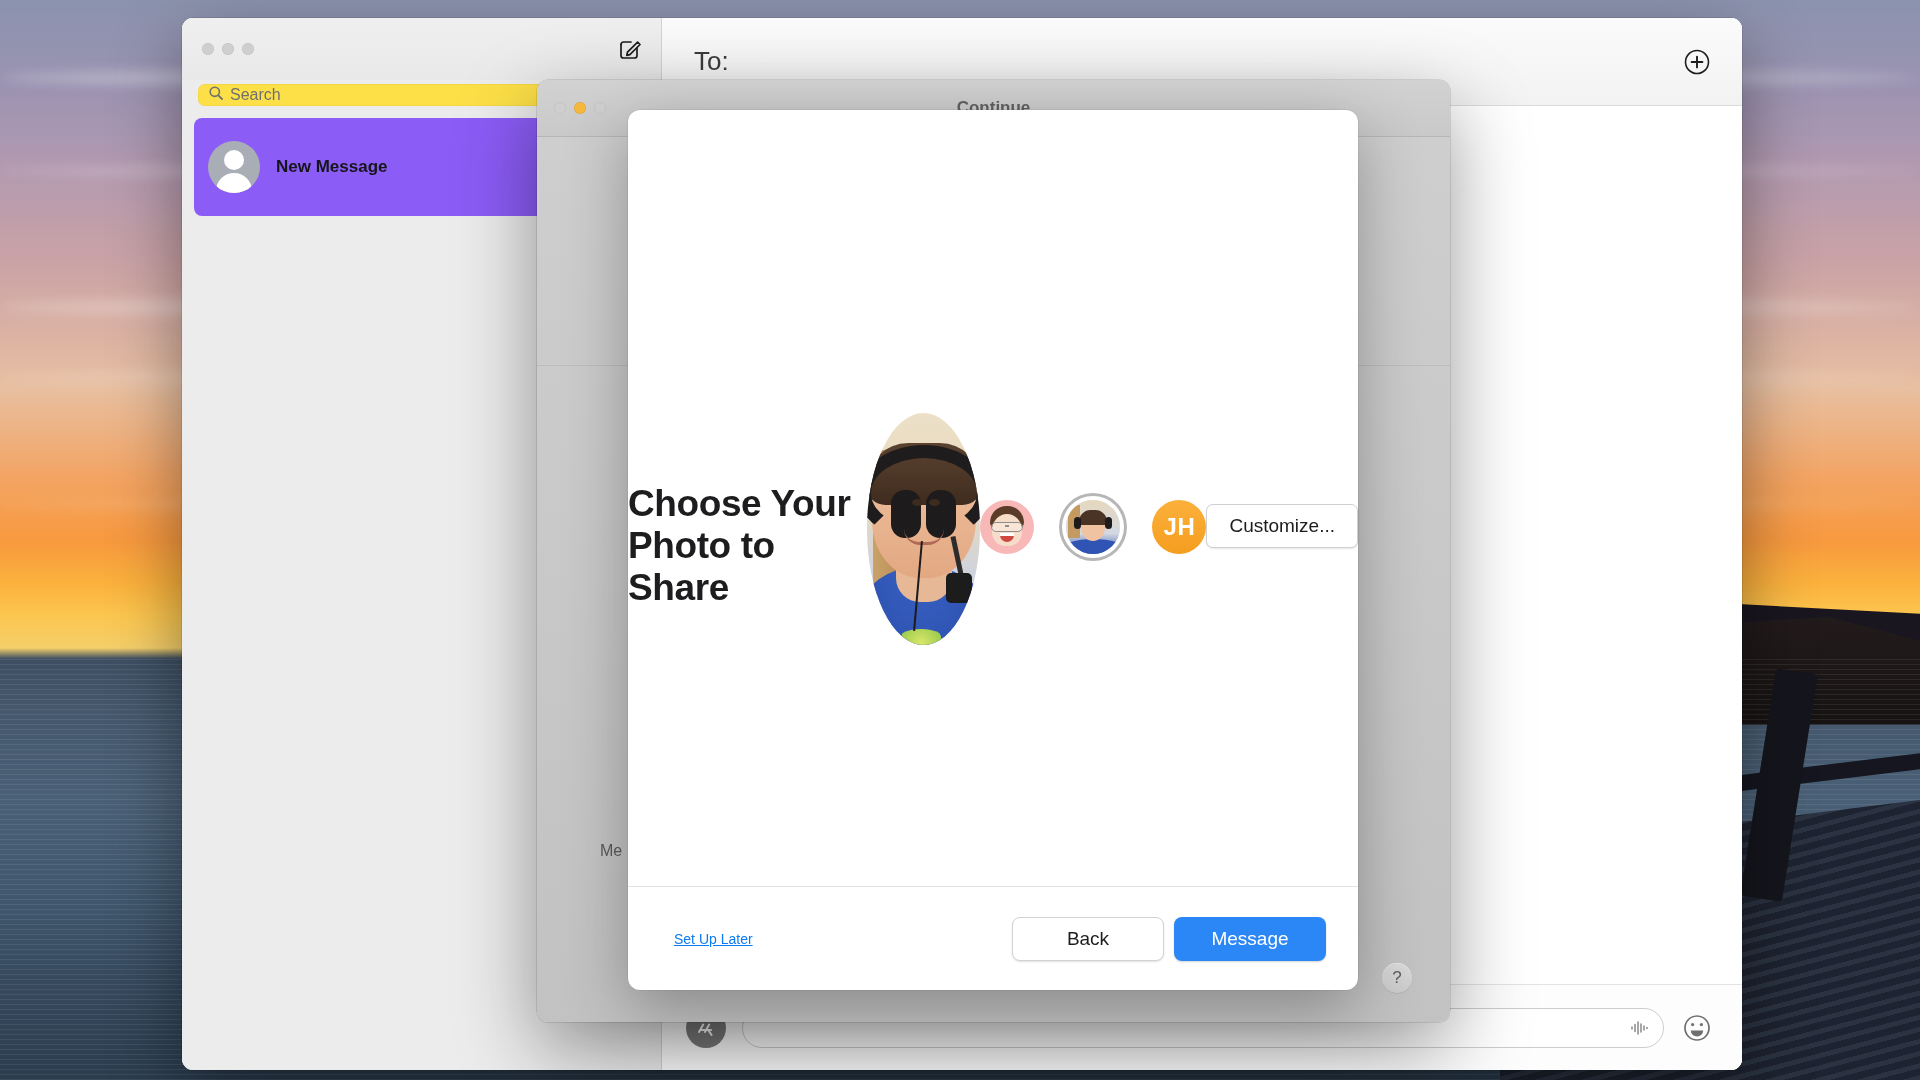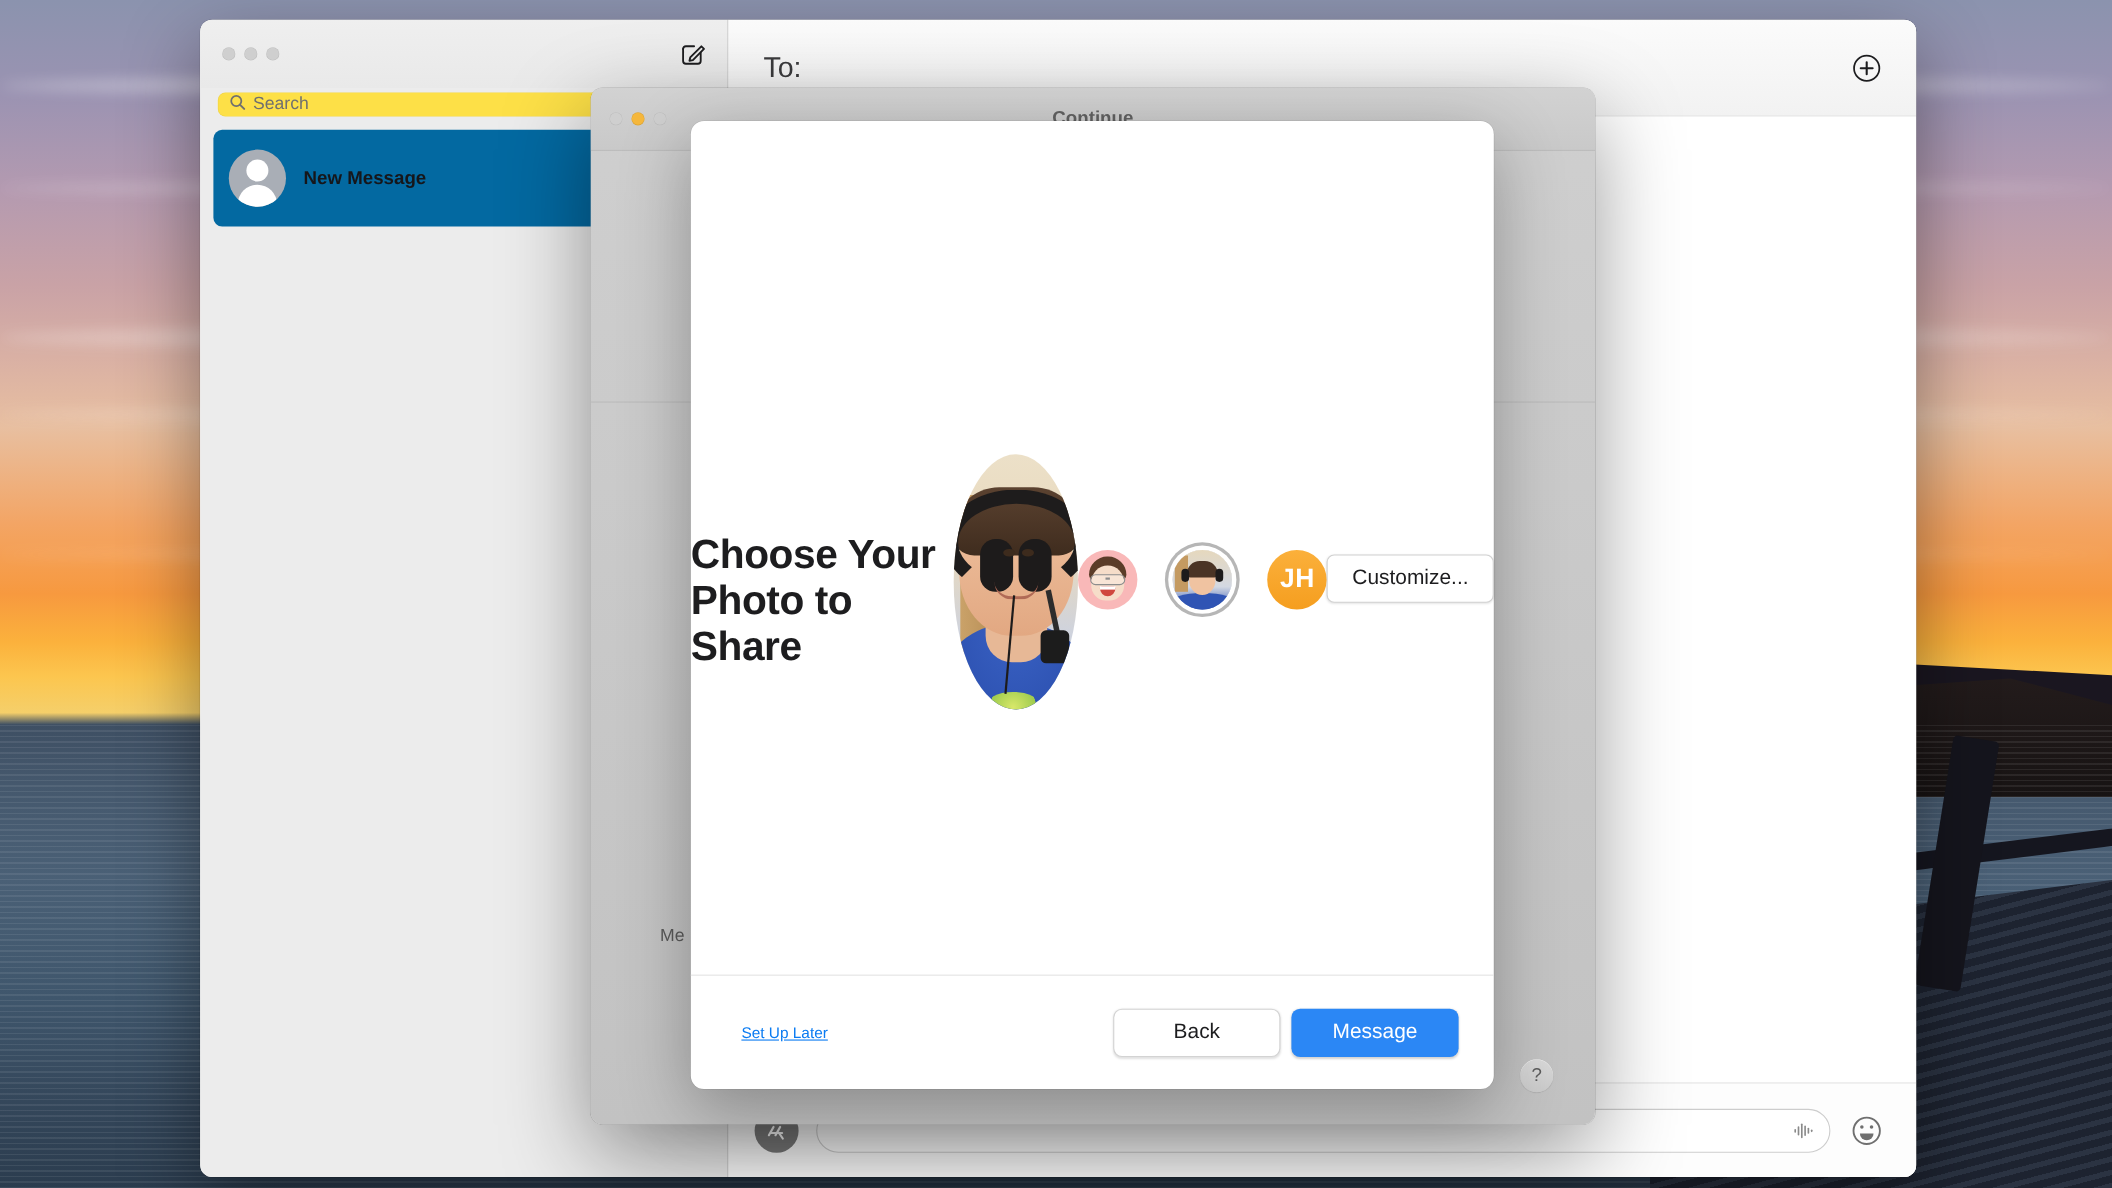--- a/index.html
+++ b/index.html
@@ -103,23 +103,23 @@
   }
   #compose-icon { width: 26px; height: 26px; }
   #search-wrap {
     margin: 4px 16px 0 16px; height: 22px; border-radius: 7px;
     background: #fde047; display: flex; align-items: center; gap: 6px;
     padding: 0 10px; color: #70706f; font-size: 16px;
     box-shadow: inset 0 0 0 .5px rgba(0,0,0,.07);
   }
   #convo-list { margin-top: 12px; }
   .convo-row {
-    height: 88px; margin: 0 12px; border-radius: 8px;
+    height: 98px; margin: 0 12px; border-radius: 8px;
     display: flex; align-items: center; gap: 16px; padding: 0 14px;
-    background: #0369a1;
+    background: #8b5cf6;
   }
   .convo-avatar {
     width: 52px; height: 52px; border-radius: 50%;
     background: #a9aeb6; position: relative; overflow: hidden; flex: 0 0 52px;
   }
   .convo-avatar::before {
     content:""; position:absolute; left:50%; top:9px; transform:translateX(-50%);
     width:20px; height:20px; border-radius:50%; background:#fff;
   }
   .convo-avatar::after {

